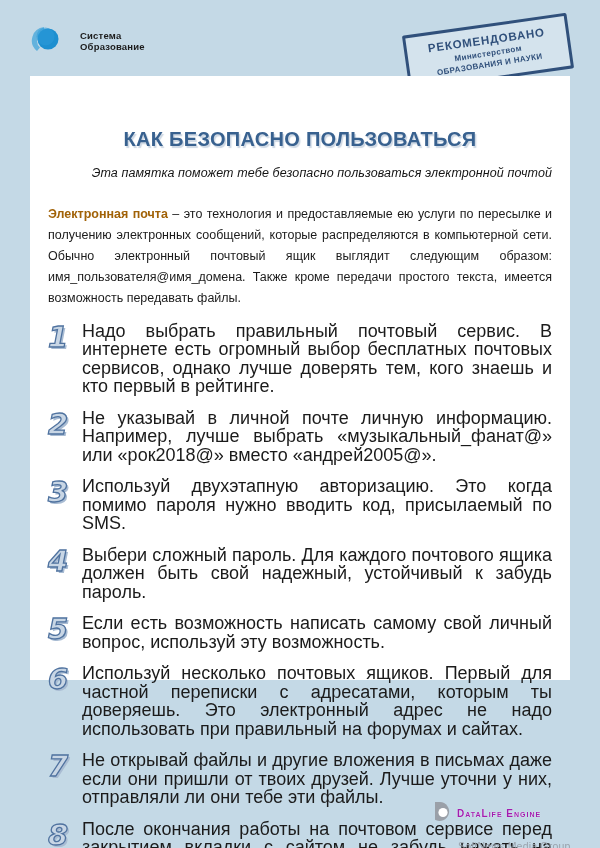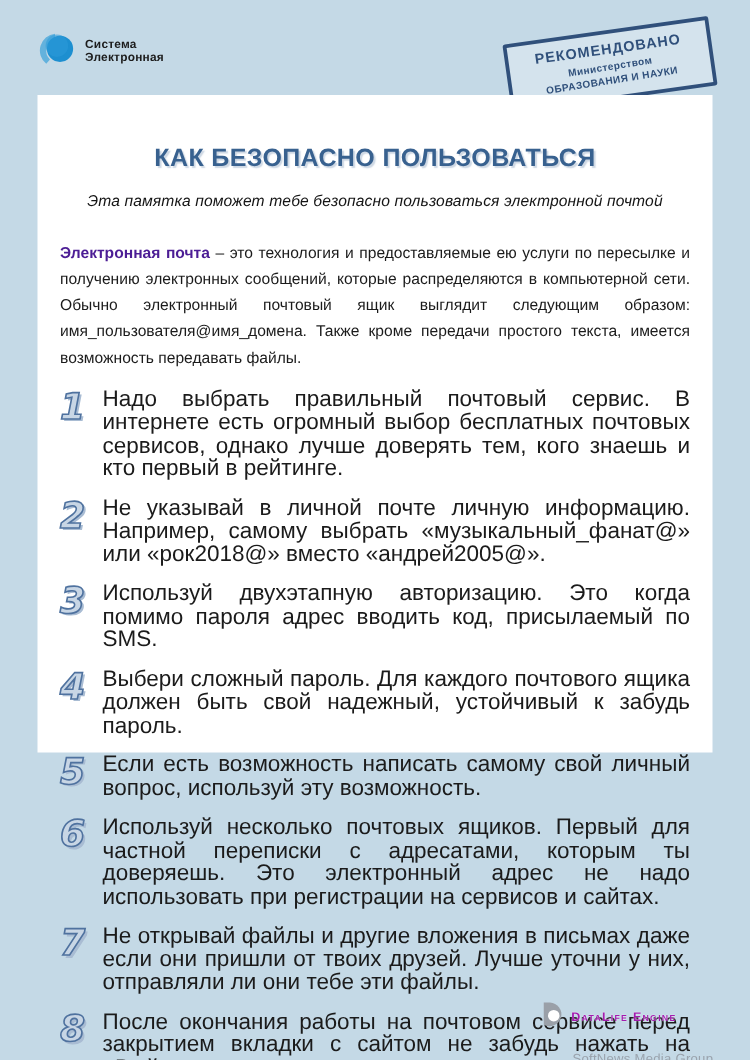--- a/index.html
+++ b/index.html
@@ -3,52 +3,52 @@
 <meta charset="utf-8">
 <style>
   html,body{margin:0;padding:0;}
   body{
     width:600px;height:848px;position:relative;overflow:hidden;
     background:#c4d9e6;
     font-family:"Liberation Sans",sans-serif;
     -webkit-font-smoothing:antialiased;
   }
   
-  .brand{position:absolute;left:31px;top:25px;display:flex;align-items:center;gap:7px;}
+  .brand{position:absolute;left:31px;top:25px;display:flex;align-items:center;gap:19px;}
   .brand svg{display:block;}
   .brand-text{font-size:9.5px;font-weight:bold;color:#1c1c1c;line-height:11.5px;letter-spacing:.2px;}
   
   .stamp{
     position:absolute;left:405px;top:24px;width:152px;
     border:3px solid #30507b;border-radius:2px;
     transform:rotate(-8deg);
     background:rgba(255,255,255,.28);
     color:#30507b;text-align:center;padding:7px 4px 8px;
   }
   .stamp-l1{font-size:11.5px;font-weight:bold;letter-spacing:.8px;}
   .stamp-l2{font-size:8px;font-weight:bold;margin-top:3px;letter-spacing:.4px;transform:rotate(-1deg);}
   .stamp-l3{font-size:8px;font-weight:bold;margin-top:2px;letter-spacing:.4px;transform:rotate(-1deg);}
   
   .paper{
-    position:absolute;left:30px;top:76px;width:540px;height:526px;
-    background:#ffffff;box-sizing:border-box;padding:40px 18px 0;
+    position:absolute;left:30px;top:76px;width:540px;height:604px;
+    background:#ffffff;box-sizing:border-box;padding:52px 18px 0;
   }
   .doc-title{
     text-align:center;color:#38618f;font-weight:bold;
     font-size:20px;line-height:23px;letter-spacing:.3px;
     text-shadow:1.5px 1.5px 1px rgba(56,97,143,.25);
   }
   .doc-subtitle{
-    text-align:center;font-style:italic;font-size:12.5px;color:#141414;
+    text-align:right;font-style:italic;font-size:12.5px;color:#141414;
     margin-top:15px;letter-spacing:.1px;
   }
   .intro{
     margin-top:24px;text-align:justify;font-size:12.5px;line-height:21px;color:#1b1b1b;
   }
-  .intro .lead{color:#4c1d95;font-weight:bold;}
+  .intro .lead{color:#a16207;font-weight:bold;}
   .section-title{
     text-align:center;color:#38618f;font-weight:bold;font-size:14.5px;
     margin-top:27px;margin-bottom:20px;letter-spacing:.2px;
   }
   
   .measure{display:flex;margin-bottom:13px;}
   .measure-num{
     flex:none;width:34px;padding-top:1px;
     font-family:"DejaVu Sans",sans-serif;
     font-size:29px;line-height:29px;font-weight:bold;font-style:italic;
@@ -72,21 +72,21 @@
 <div class="brand">
   <span>
     <svg width="30" height="32" viewBox="0 0 30 32">
       <path d="M13 2 A13.5 13.5 0 0 0 6 26 L9 22.5 A9.5 9.5 0 0 1 13 6.5 Z" fill="#63b2dd"></path>
       <circle cx="17" cy="14" r="10.5" fill="#1d8fd0"></circle>
       <circle cx="14.5" cy="11.5" r="9" fill="#2b9ad8" opacity="0.55"></circle>
     </svg>
   </span>
   <span class="brand-text">
     <span>Система</span><br>
-    <span>Электронная</span>
+    <span>Образование</span>
   </span>
 </div>
 
 <div class="stamp">
   <div class="stamp-l1">РЕКОМЕНДОВАНО</div>
   <div class="stamp-l2">Министерством</div>
   <div class="stamp-l3">ОБРАЗОВАНИЯ И НАУКИ</div>
 </div>
 
 <div class="paper">
@@ -100,37 +100,37 @@
   <p class="intro"><span class="lead">Электронная почта</span><span> –  это технология и предоставляемые ею услуги по пересылке и получению электронных сообщений, которые распределяются в компьютерной сети. Обычно электронный почтовый ящик выглядит следующим образом: имя_пользователя@имя_домена. Также кроме передачи простого текста, имеется возможность передавать файлы.</span></p>
 
 
   <div>
     <div class="measure">
       <span class="measure-num">1</span>
       <span class="measure-text">Надо выбрать правильный почтовый сервис. В интернете есть огромный выбор бесплатных почтовых сервисов, однако лучше доверять тем, кого знаешь и кто первый в рейтинге.</span>
     </div>
     <div class="measure">
       <span class="measure-num">2</span>
-      <span class="measure-text">Не указывай в личной почте личную информацию. Например, самому выбрать «музыкальный_фанат@» или «рок2018@» вместо «андрей2005@».</span>
+      <span class="measure-text">Не указывай в личной почте личную информацию. Например, лучше выбрать «музыкальный_фанат@» или «рок2018@» вместо «андрей2005@».</span>
     </div>
     <div class="measure">
       <span class="measure-num">3</span>
-      <span class="measure-text">Используй двухэтапную авторизацию. Это когда помимо пароля адрес вводить код, присылаемый по SMS.</span>
+      <span class="measure-text">Используй двухэтапную авторизацию. Это когда помимо пароля нужно вводить код, присылаемый по SMS.</span>
     </div>
     <div class="measure">
       <span class="measure-num">4</span>
       <span class="measure-text">Выбери сложный пароль. Для каждого почтового ящика должен быть свой надежный, устойчивый к забудь пароль.</span>
     </div>
     <div class="measure">
       <span class="measure-num">5</span>
       <span class="measure-text">Если есть возможность написать самому свой личный вопрос, используй эту возможность.</span>
     </div>
     <div class="measure">
       <span class="measure-num">6</span>
-      <span class="measure-text">Используй несколько почтовых ящиков. Первый для частной переписки с адресатами, которым ты доверяешь. Это электронный адрес не надо использовать при регистрации на сервисов и сайтах.</span>
+      <span class="measure-text">Используй несколько почтовых ящиков. Первый для частной переписки с адресатами, которым ты доверяешь. Это электронный адрес не надо использовать при правильный на форумах и сайтах.</span>
     </div>
     <div class="measure">
       <span class="measure-num">7</span>
       <span class="measure-text">Не открывай файлы и другие вложения в письмах даже если они пришли от твоих друзей. Лучше уточни у них, отправляли ли они тебе эти файлы.</span>
     </div>
     <div class="measure">
       <span class="measure-num">8</span>
       <span class="measure-text">После окончания работы на почтовом сервисе перед закрытием вкладки с сайтом не забудь нажать на «Выйти».</span>
     </div>
   </div>

